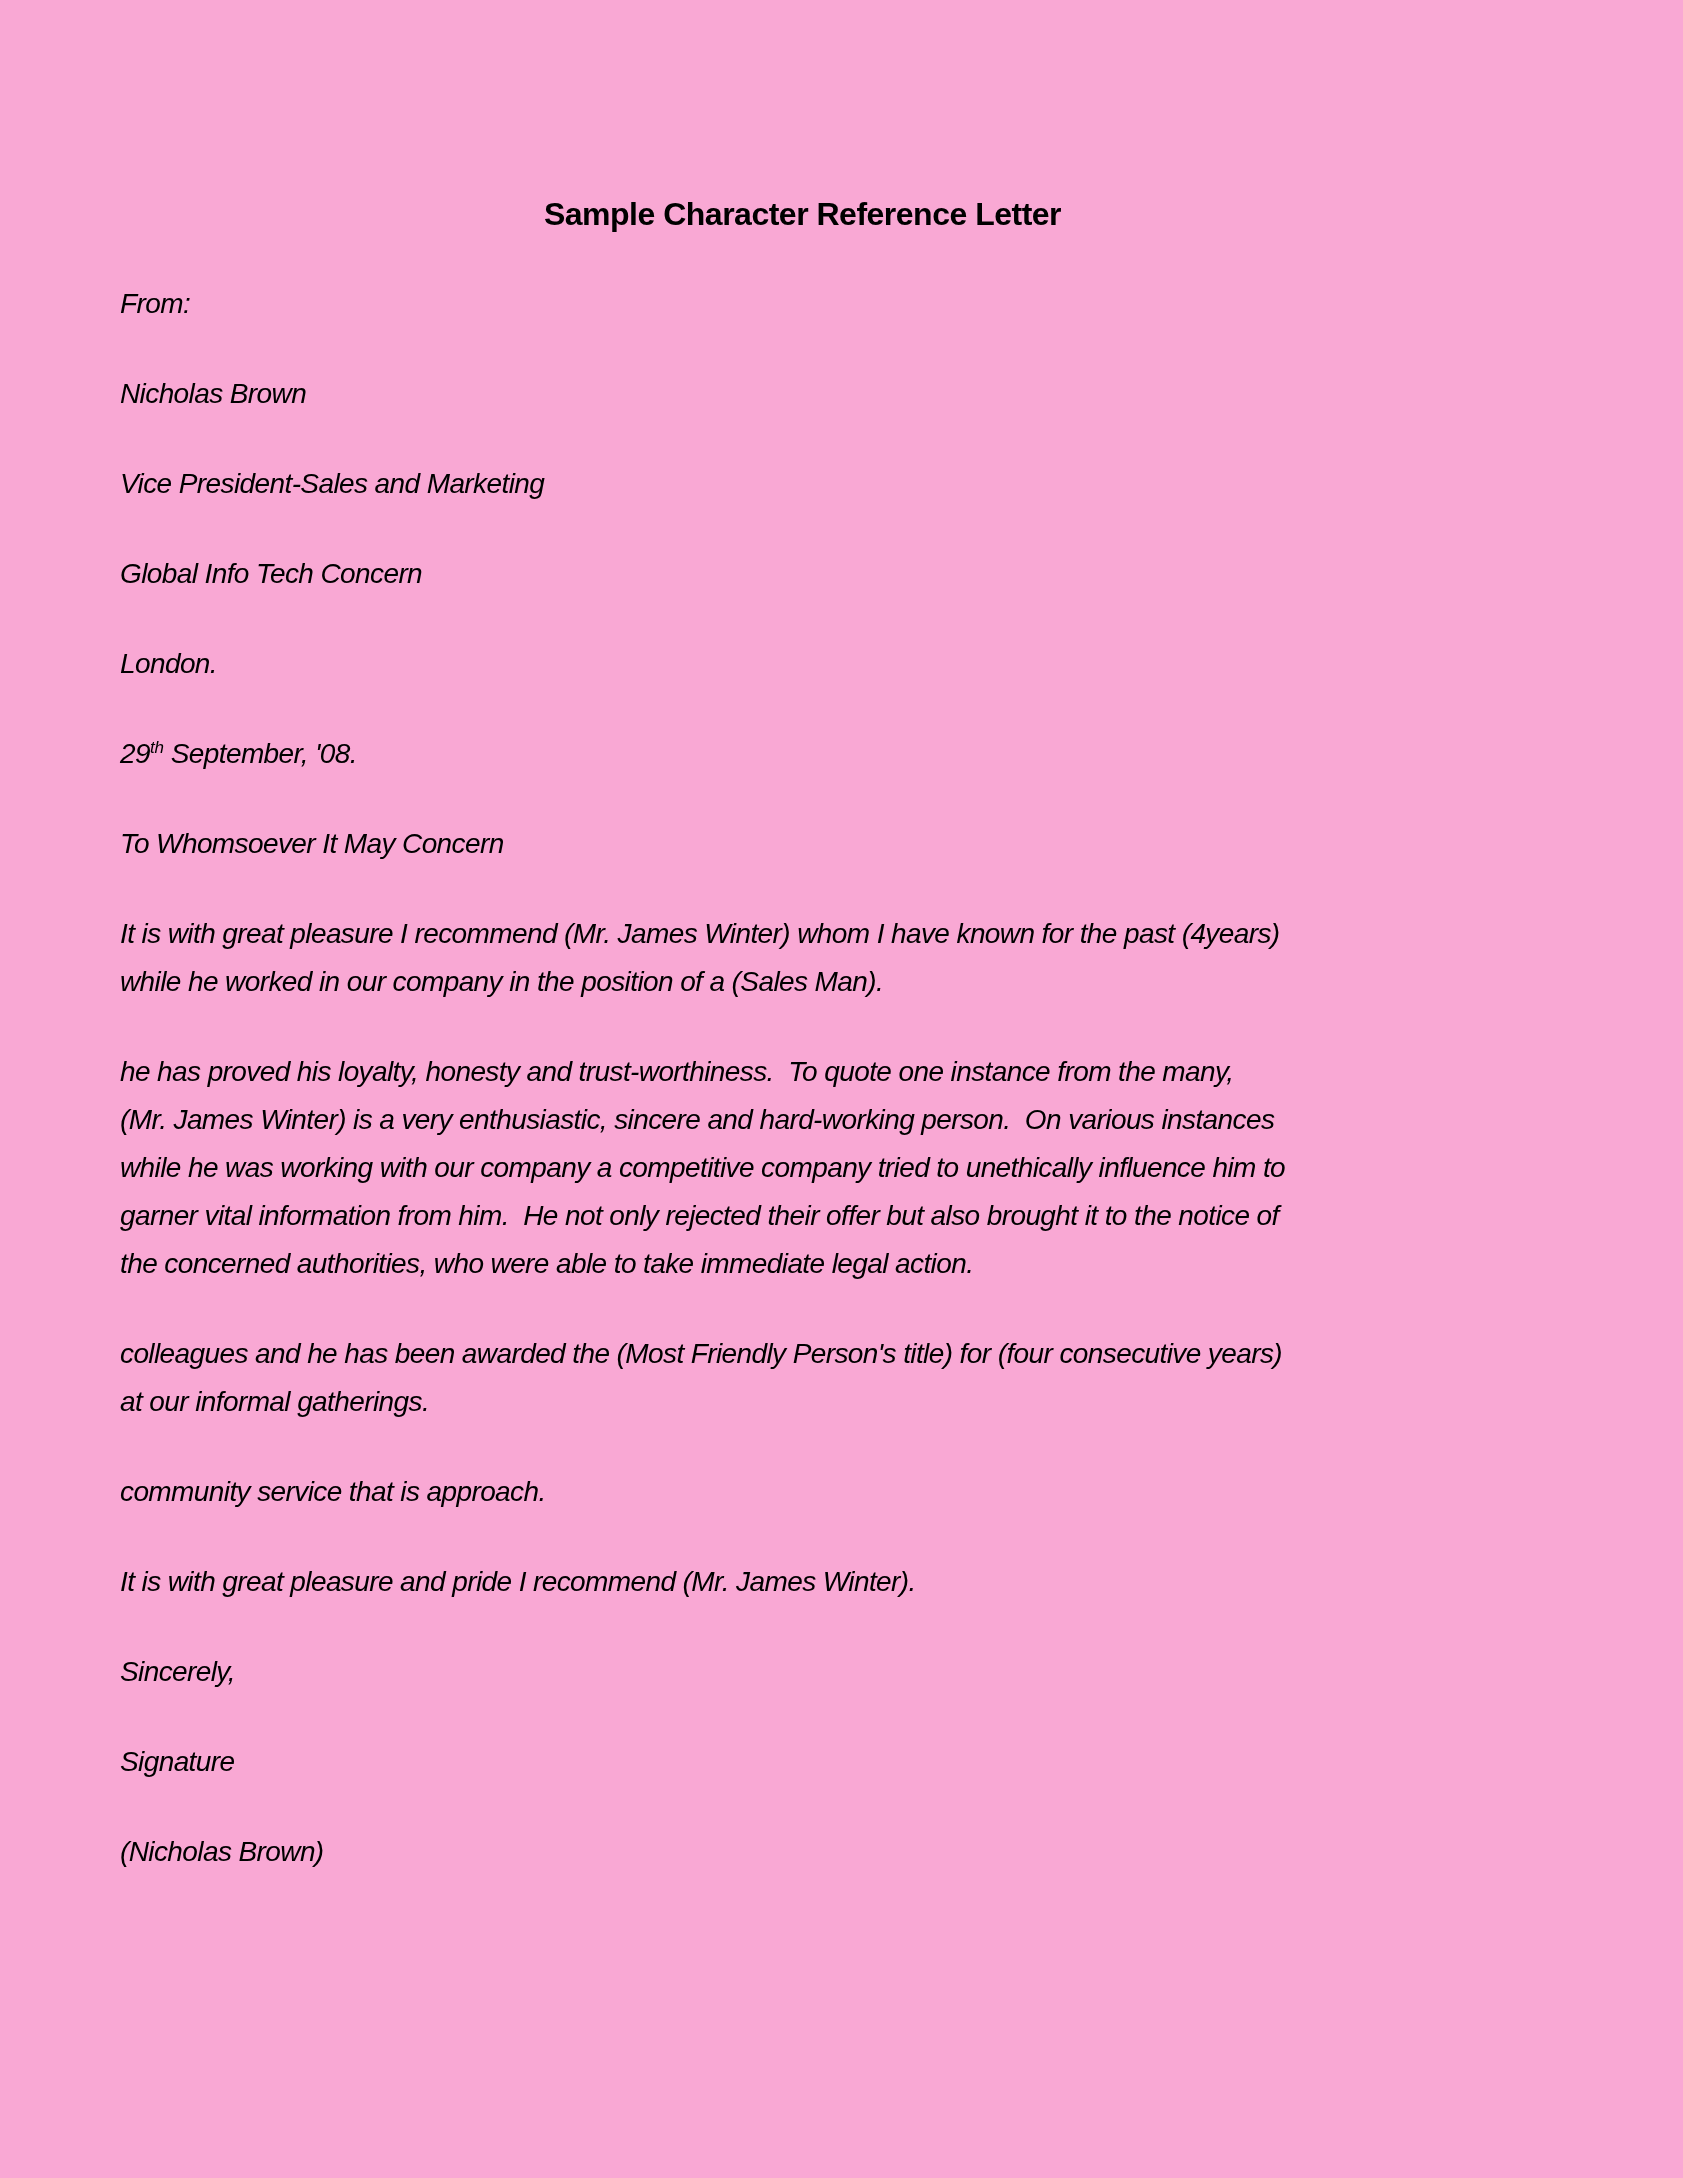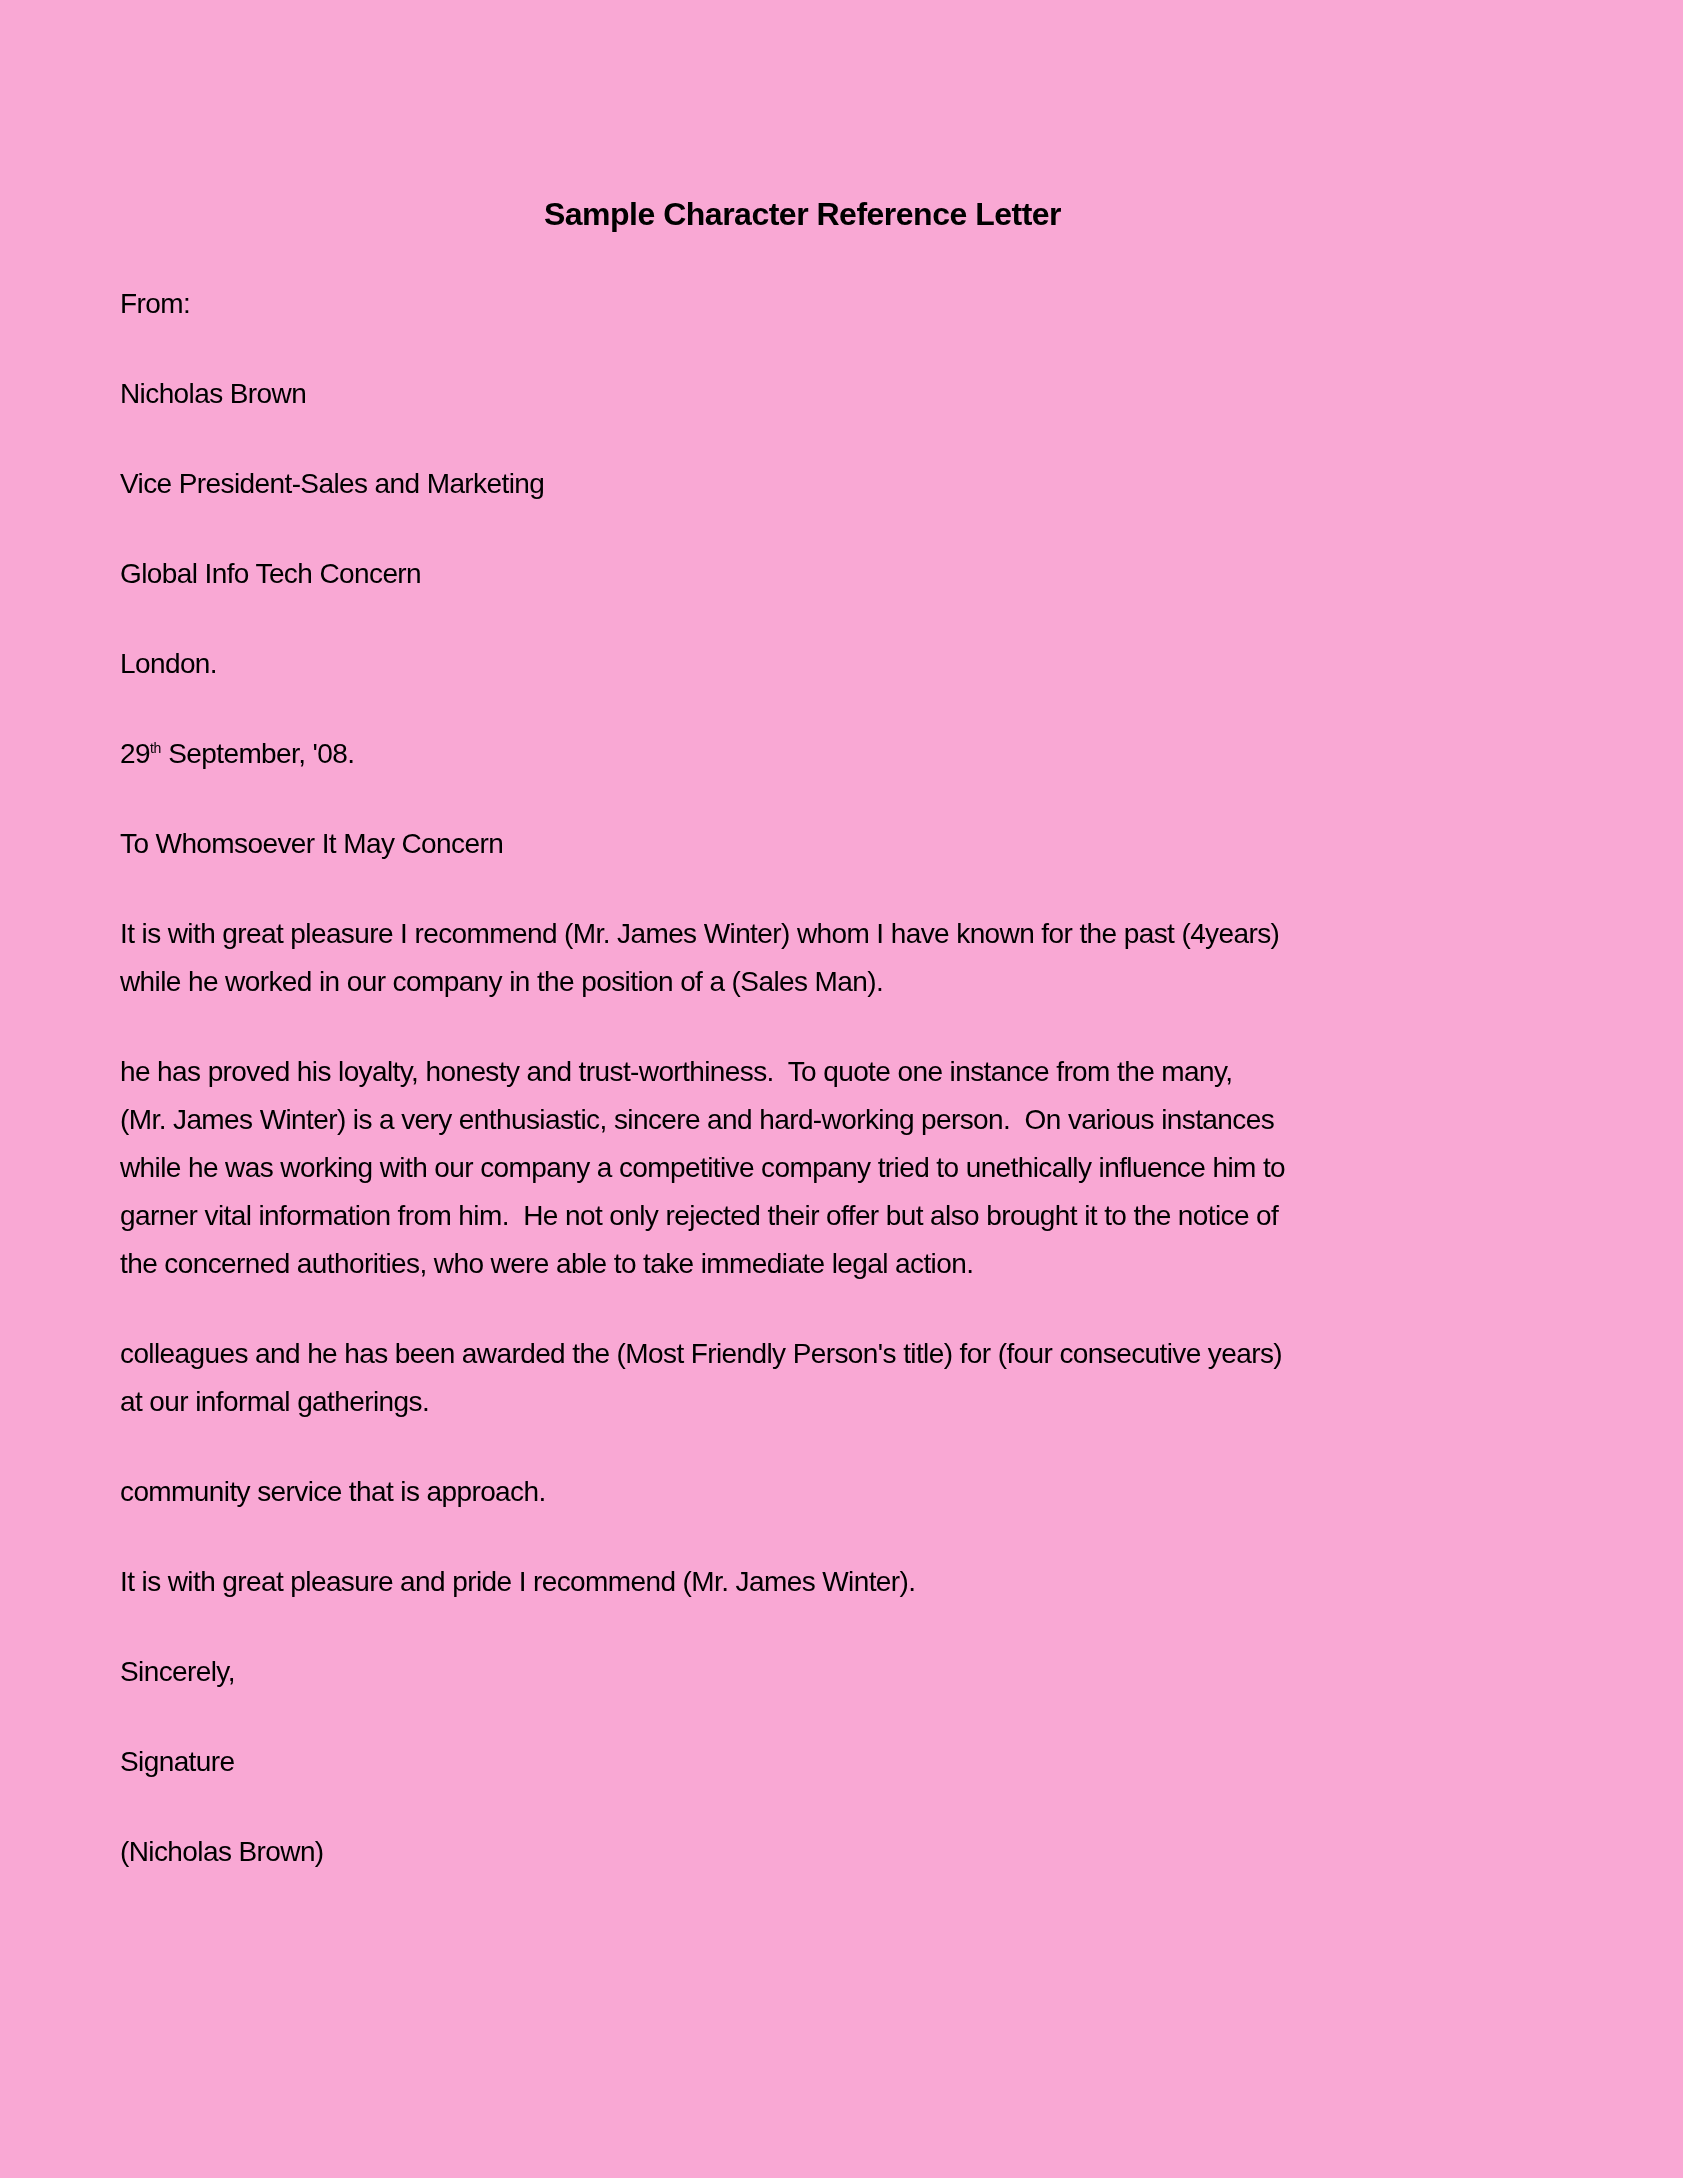--- a/index.html
+++ b/index.html
@@ -32,23 +32,24 @@
     white-space: pre;
   }
   .para {
     margin: 0 0 42px 0;
   }
   .line {
     font-size: 28px;
     line-height: 48px;
     letter-spacing: -0.6px;
     white-space: pre;
+    font-style: italic;
   }
   .line sup {
-    font-size: 14px;
+    font-size: 17px;
     line-height: 0;
     vertical-align: super;
     letter-spacing: -0.3px;
   }
 </style>
 </head>
 <body>
 
 <div class="page">
 

